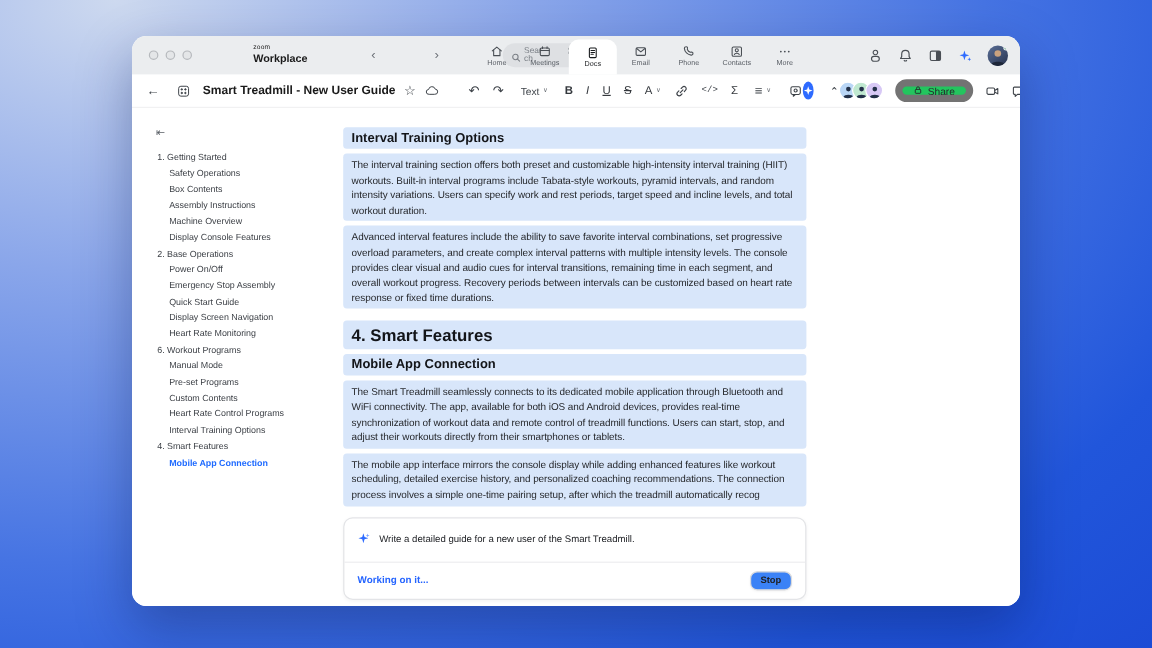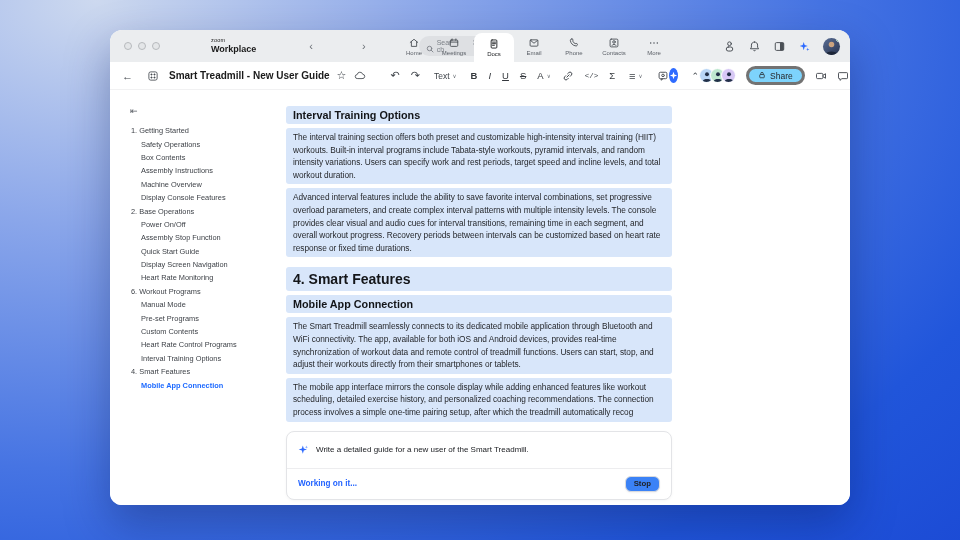--- a/index.html
+++ b/index.html
@@ -46,21 +46,21 @@
   .fmt { font-size:9.5px; color:#34383d; }
   .fmt.b { font-weight:bold; } .fmt.i { font-style:italic; } .fmt.u { text-decoration:underline; } .fmt.s { text-decoration:line-through; }
   .caret { font-size:5.5px; color:#6a6f75; margin-left:1px; }
   .ai-circle { width:15px; height:15px; border-radius:50%; background:#2e6bff; display:flex; align-items:center; justify-content:center; }
   .ai-circle svg { width:9px; height:9px; }
   .tb-right { margin-left:auto; display:flex; align-items:center; gap:10px; }
   .collab { display:flex; }
   .collab .cav { width:15px; height:15px; border-radius:50%; border:1.5px solid #fff; overflow:hidden; margin-left:-4px; }
   .collab .cav:first-child { margin-left:0; }
   .cav svg { width:12px; height:12px; display:block; margin:1px auto 0; }
-  .share-btn { display:flex; align-items:center; gap:4px; height:19px; border:3px solid #737373; border-radius:10px; padding:0 9px; background:#7dd3fc; font-size:8.5px; color:#26282b;justify-content:flex-end; }
+  .share-btn { display:flex; align-items:center; gap:4px; height:19px; border:6px solid #737373; border-radius:10px; padding:0 9px; background:#22c55e; font-size:8.5px; color:#26282b;justify-content:flex-end; }
   .share-btn svg { width:8px; height:8px; }
 
   
   .content { position:relative; height:415px; background:#fff; }
   .toc { position:absolute; left:14px; top:10px; width:152px; }
   .toc-collapse { font-size:9px; color:#5a5f66; margin-left:6px; }
   .toc-list { margin-top:6px; }
   .toc-item { height:13.4px; font-size:7.4px; color:#3b3f45; display:flex; align-items:center; white-space:nowrap; }
   .toc-item.lvl1 { padding-left:7px; }
   .toc-item.lvl2 { padding-left:17px; }
@@ -351,21 +351,21 @@
         <span class="toc-collapse">⇤</span>
         <div class="toc-list" id="toc-list">
             <div class="toc-item lvl1">1. Getting Started</div>
             <div class="toc-item lvl2">Safety Operations</div>
             <div class="toc-item lvl2">Box Contents</div>
             <div class="toc-item lvl2">Assembly Instructions</div>
             <div class="toc-item lvl2">Machine Overview</div>
             <div class="toc-item lvl2">Display Console Features</div>
             <div class="toc-item lvl1">2. Base Operations</div>
             <div class="toc-item lvl2">Power On/Off</div>
-            <div class="toc-item lvl2">Assembly Stop Function</div>
+            <div class="toc-item lvl2">Emergency Stop Assembly</div>
             <div class="toc-item lvl2">Quick Start Guide</div>
             <div class="toc-item lvl2">Display Screen Navigation</div>
             <div class="toc-item lvl2">Heart Rate Monitoring</div>
             <div class="toc-item lvl1">6. Workout Programs</div>
             <div class="toc-item lvl2">Manual Mode</div>
             <div class="toc-item lvl2">Pre-set Programs</div>
             <div class="toc-item lvl2">Custom Contents</div>
             <div class="toc-item lvl2">Heart Rate Control Programs</div>
             <div class="toc-item lvl2">Interval Training Options</div>
             <div class="toc-item lvl1">4. Smart Features</div>

